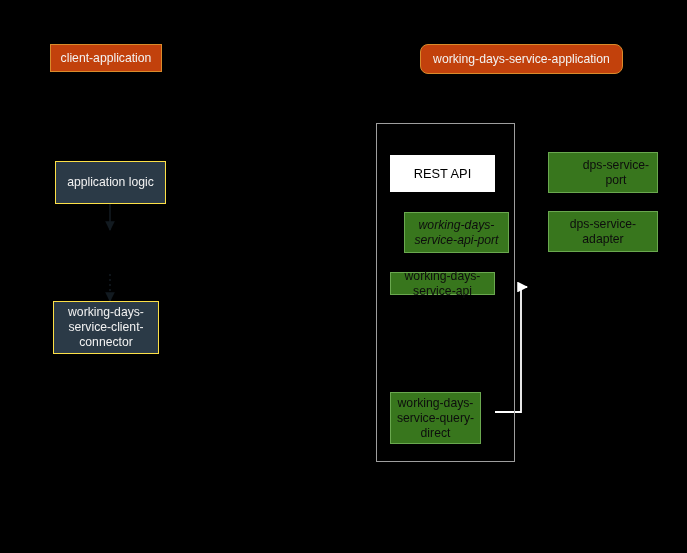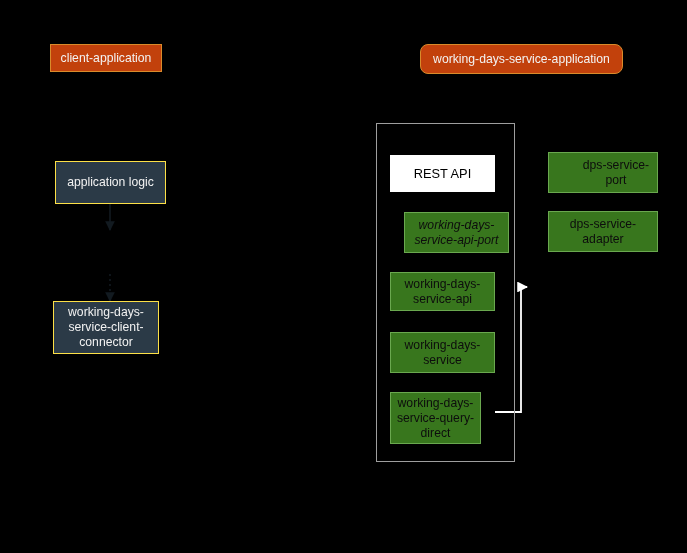--- a/index.html
+++ b/index.html
@@ -124,27 +124,24 @@
   <div class="container-box" style="left:376px; top:123px; width:139px; height:339px;"></div>
 
   <div class="node white" style="left:390px; top:155px; width:105px; height:37px;">
     <span>REST API</span>
   </div>
 
   <div class="node green" style="left:404px; top:212px; width:105px; height:41px;font-style:italic;">
     <span>working-days-service-api-port</span>
   </div>
 
-  <div class="node green" style="left:390px; top:272px; width:105px; height:39px;">
+  <div class="node green" style="left:390px; top:272px; width:105px; height:23px;">
     <span>working-days-service-api</span>
   </div>
 
-  <div class="node green" style="left:390px; top:332px; width:105px; height:41px;">
-    <span>working-days-service</span>
-  </div>
 
   <div class="node green" style="left:390px; top:392px; width:91px; height:52px;">
     <span>working-days-service-query-direct</span>
   </div>
 
   <div class="node green" style="left:548px; top:152px; width:110px; height:41px;padding-left:30px;">
     <span>dps-service-port</span>
   </div>
 
   <div class="node green" style="left:548px; top:211px; width:110px; height:41px;">

